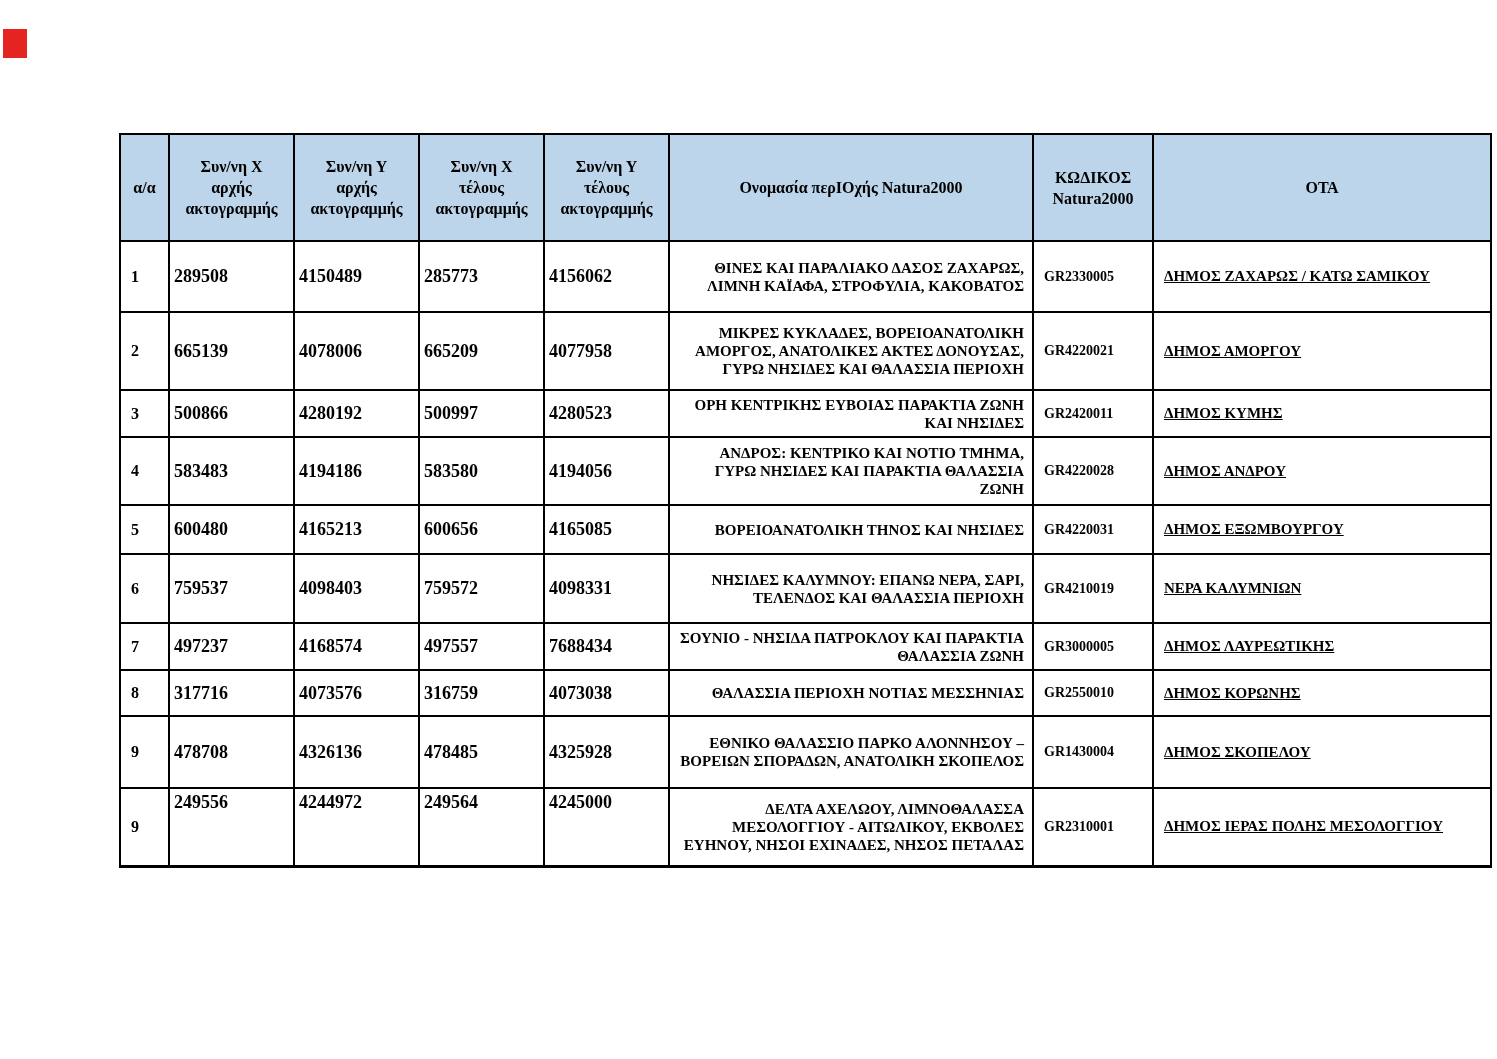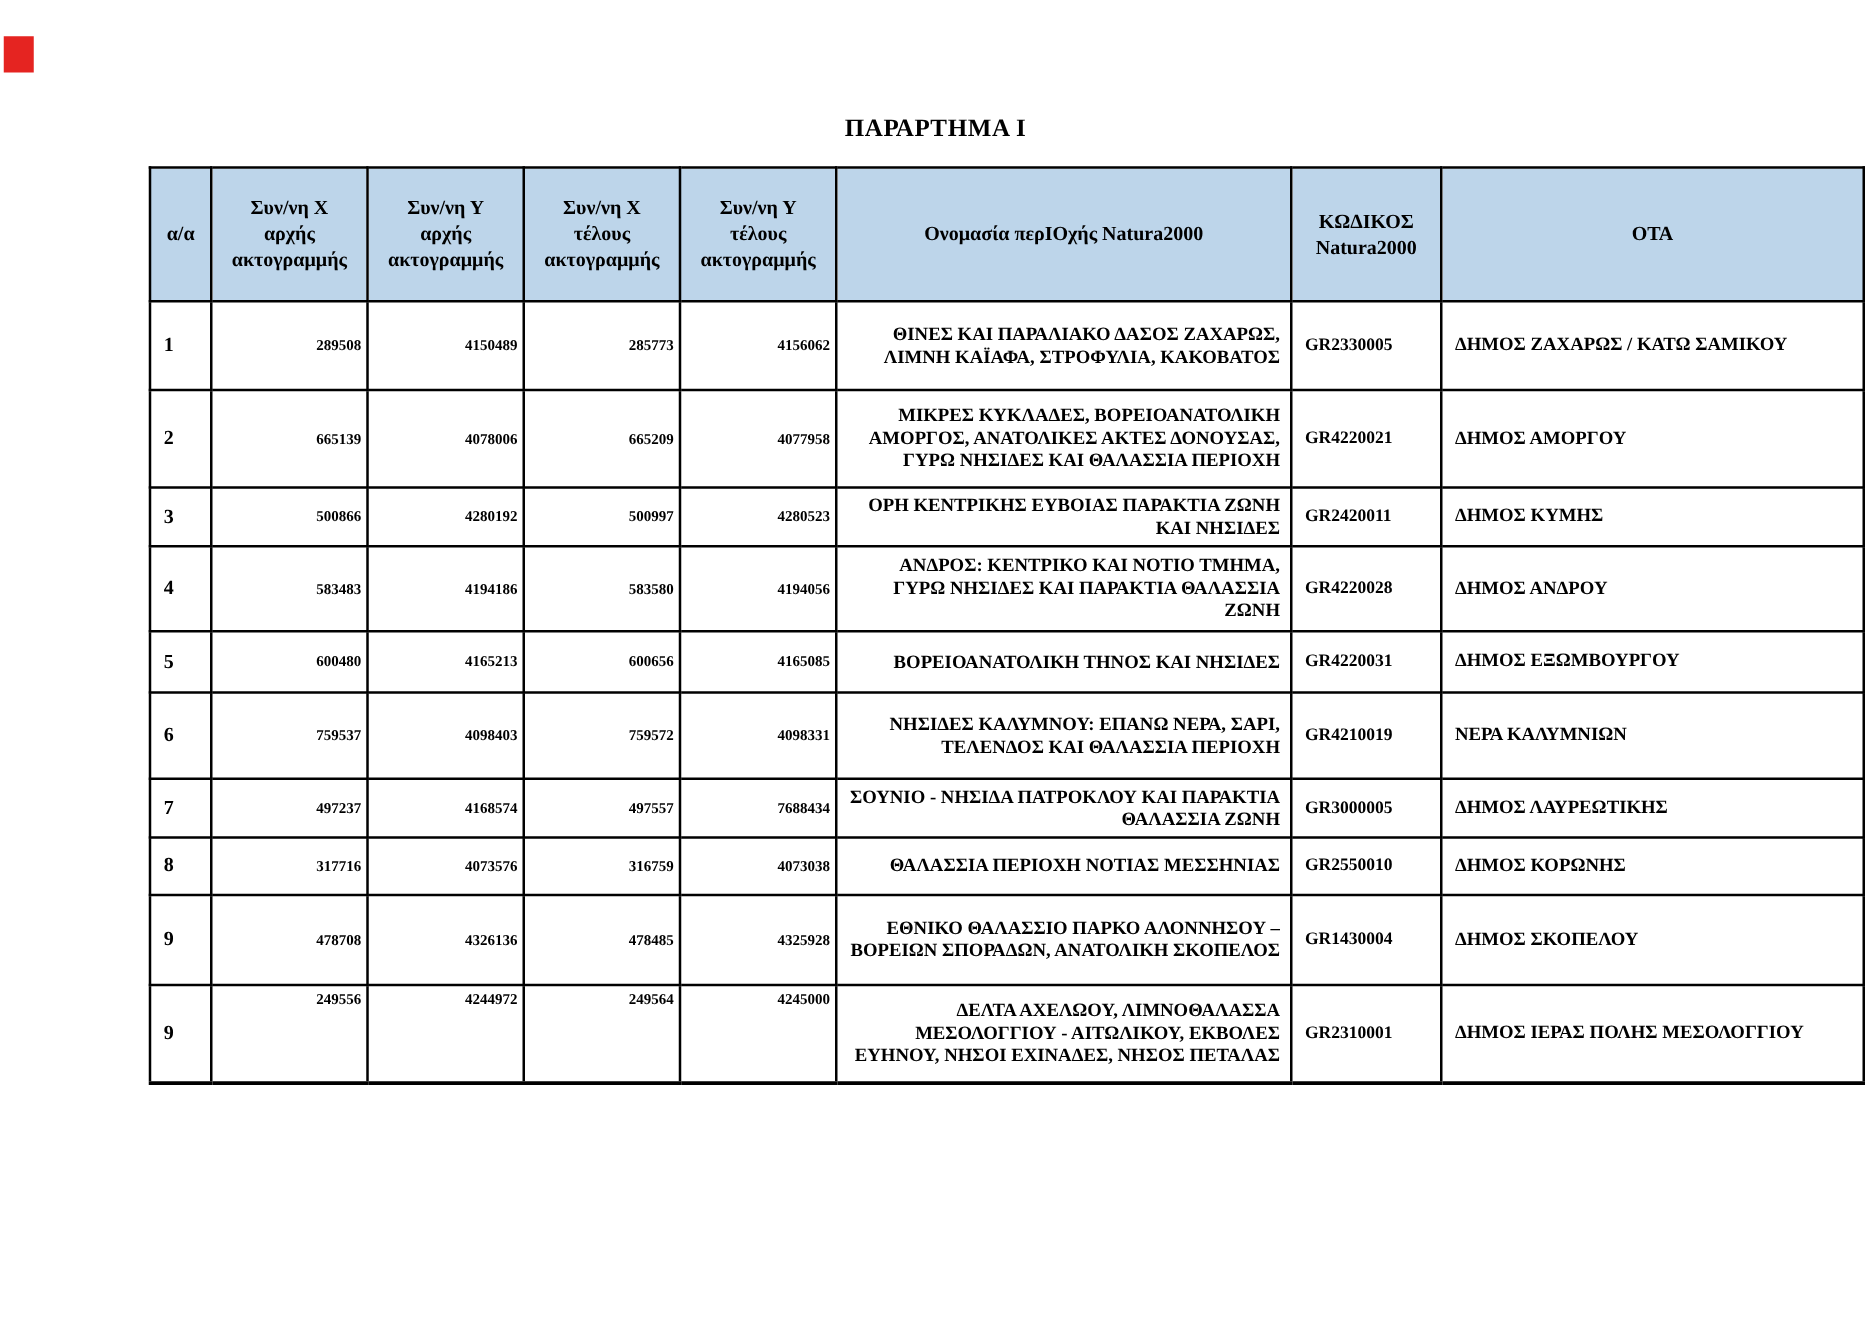--- a/index.html
+++ b/index.html
@@ -64,22 +64,22 @@
     vertical-align: middle;
     white-space: pre-line;
   }
   td.col-index {
     font-size: 16px;
     text-align: left;
     padding-left: 10px;
     vertical-align: middle;
   }
   td.col-num {
-    font-size: 12px;
-    text-align: right;
+    font-size: 18px;
+    text-align: left;
     vertical-align: middle;
   }
   td.col-name {
     font-size: 15px;
     line-height: 18px;
     text-align: right;
     padding-left: 8px;
     padding-right: 8px;
     vertical-align: middle;
   }
@@ -87,33 +87,33 @@
     font-size: 14px;
     text-align: left;
     padding-left: 10px;
     vertical-align: middle;
   }
   td.col-ota {
     font-size: 15px;
     text-align: left;
     padding-left: 10px;
     vertical-align: middle;
+    text-decoration: underline;
   }
   td.valign-top {
     vertical-align: top;
     padding-top: 3px;
   }
   .natura-table tbody tr:last-child td { border-bottom-width: 3px; }
 </style>
 </head>
 <body>
 
 <div class="page">
   <div class="red-marker" style="background: rgb(229, 36, 33);"></div>
-  <h1 class="title">ΠΑΡΑΡΤΗΜΑ Ι</h1>
   <table class="natura-table">
     <colgroup>
       <col style="width:49px">
       <col style="width:125px">
       <col style="width:125px">
       <col style="width:125px">
       <col style="width:125px">
       <col style="width:364px">
       <col style="width:120px">
       <col style="width:338px">

